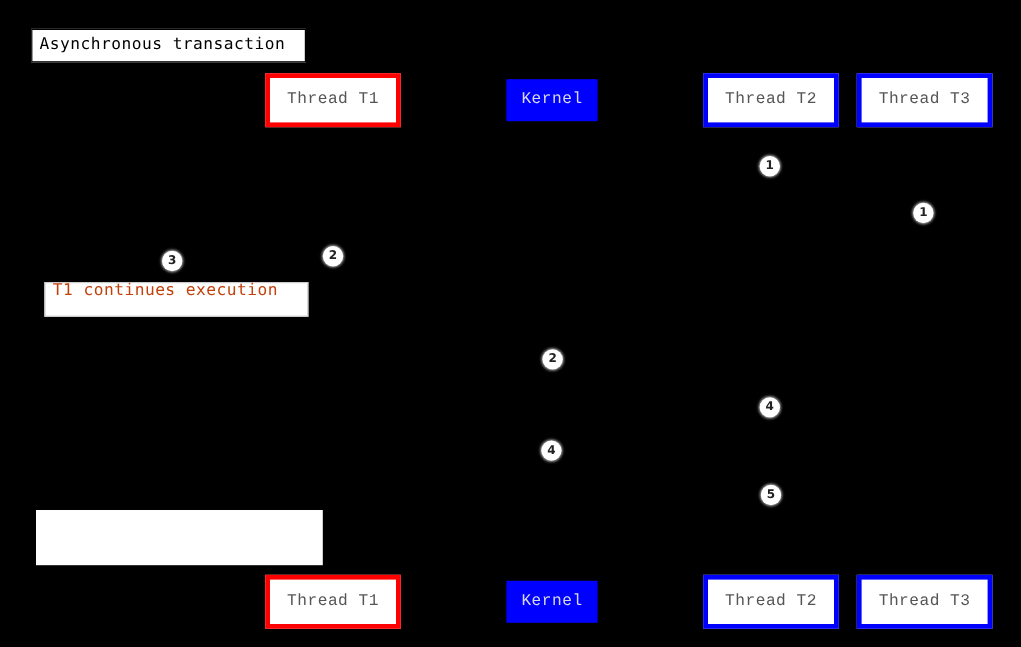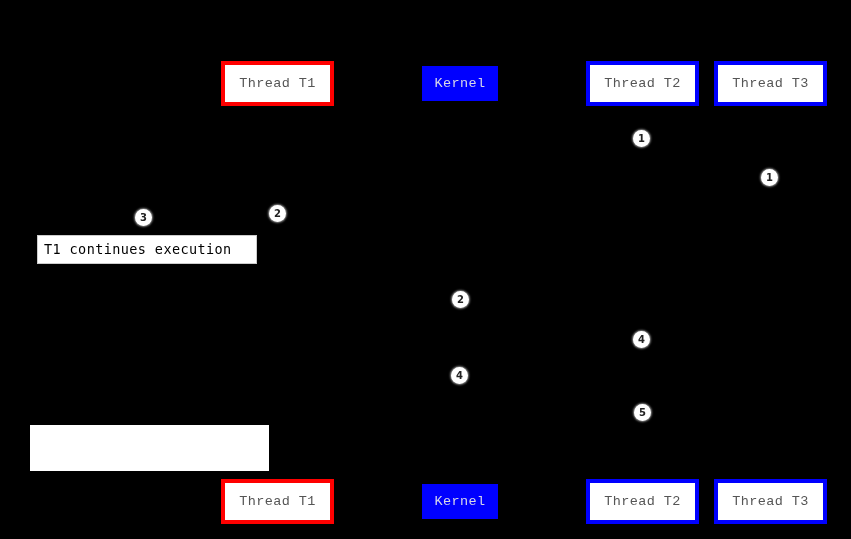--- a/index.html
+++ b/index.html
@@ -76,28 +76,27 @@
     position: absolute;
     width: 1px;
     background: #000000;
   }
 
   
   .note-box {
     position: absolute;
     background: #ffffff;
     border: 1px solid #cccccc;
-    color: #000000;
+    color: #c2410c;
     font-family: "DejaVu Sans Mono", "Liberation Mono", monospace;
     font-size: 13.5px;
     letter-spacing: 0.4px;
     line-height: 1;
     white-space: nowrap;
     display: flex;
-    align-items: center;
     padding: 0 6px;
     box-sizing: border-box;
   }
 
   
   .blank-panel {
     position: absolute;
     background: #ffffff;
     border: 0;
   }
@@ -118,20 +117,23 @@
     justify-content: center;
     line-height: 1;
     box-shadow: 0 0 2px 1px rgba(255,255,255,0.55);
   }
 </style>
 </head>
 <body>
 
 <div id="canvas">
 
+  <div class="title-box" id="title-box" style="left: 26px; top: 24px; width: 229px; height: 28px;">
+    <span>Asynchronous transaction</span>
+  </div>
 
   <div id="lifelines-layer">
       <div class="lifeline" style="left: 277px; top: 106px; height: 373px;"></div>
       <div class="lifeline" style="left: 459px; top: 101px; height: 383px;"></div>
       <div class="lifeline" style="left: 642px; top: 106px; height: 373px;"></div>
       <div class="lifeline" style="left: 769px; top: 106px; height: 373px;"></div>
     </div>
 
   <div id="arrows-layer"></div>
 

